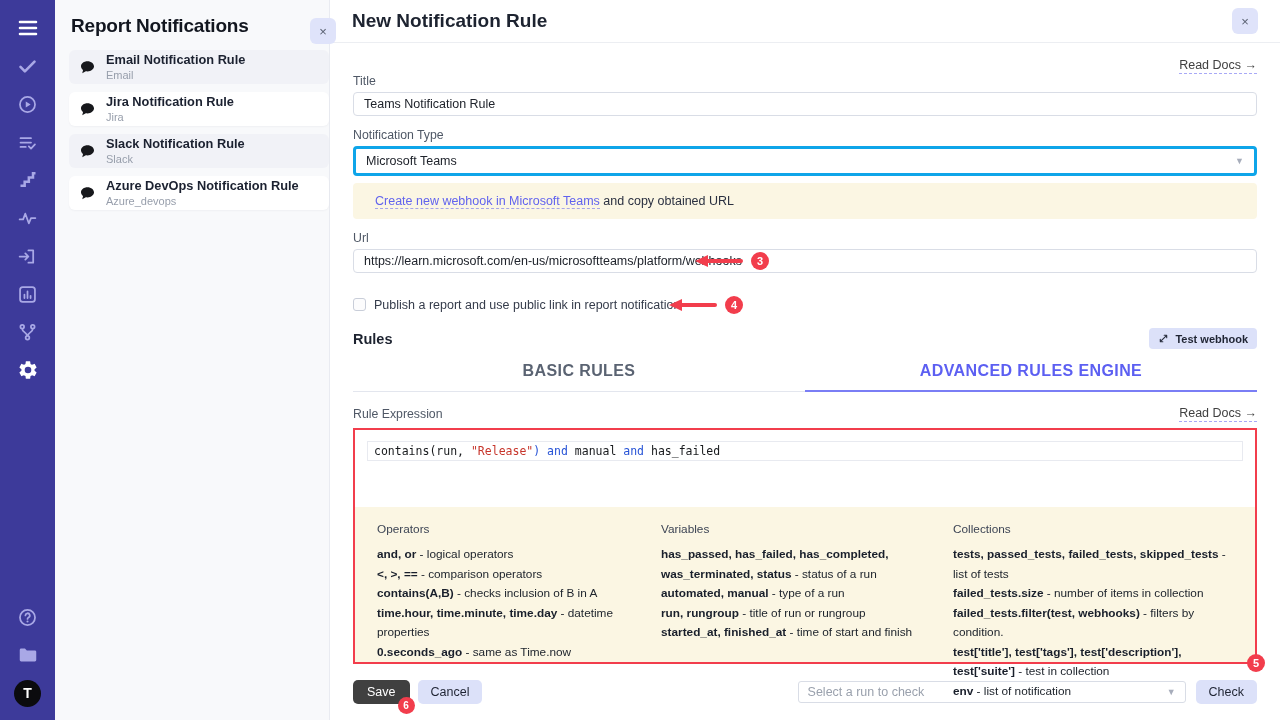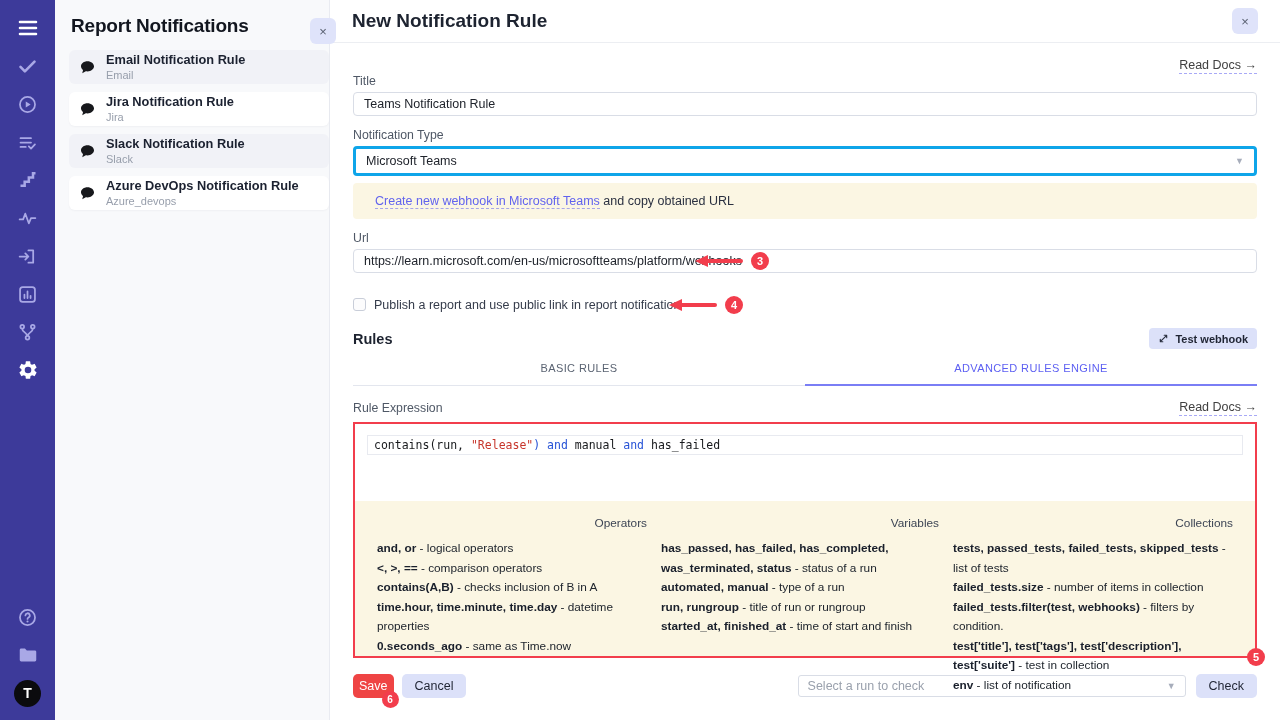--- a/index.html
+++ b/index.html
@@ -39,49 +39,49 @@
   .caret{color:#a7adbb;font-size:9px;}
   .infobox{background:#fbf6e3;border-radius:4px;padding:11px 22px;margin-top:7px;font-size:12.5px;color:#2a3040;}
   .link-inline{color:#6163ee;border-bottom:1px dashed rgba(97,99,238,.55);cursor:pointer;text-decoration:none;}
   .url-row{position:relative;}
   .chk-row{display:flex;align-items:center;gap:8px;margin-top:24px;position:relative;font-size:12.5px;color:#353c4b;height:15px;}
   .checkbox{width:13px;height:13px;border:1px solid #c9ced9;border-radius:3px;background:#fcfcfd;cursor:pointer;flex-shrink:0;box-sizing:border-box;}
   .rules-row{display:flex;align-items:center;justify-content:space-between;margin-top:16px;}
   .rules-heading{font-size:14.5px;font-weight:700;color:#1d2330;margin:0;}
   .btn-test{display:flex;align-items:center;gap:6px;background:#dce1f9;border:none;border-radius:4px;height:21px;padding:0 9px;font-size:11px;color:#1f2433;cursor:pointer;font-family:inherit;font-weight:bold;}
   .tabs{display:flex;border-bottom:1px solid #e3e6ee;margin-top:6px;}
-  .tab{flex:1;text-align:center;font-size:11px;letter-spacing:.4px;color:#5a6372;padding:7px 0 10px;cursor:pointer;}
+  .tab{flex:1;text-align:center;font-size:16px;letter-spacing:.4px;color:#5a6372;padding:7px 0 10px;cursor:pointer;font-weight:bold;}
   .tab.active{color:#5c5ff2;border-bottom:2px solid #7a7ef5;margin-bottom:-1px;}
   .expr-row{display:flex;justify-content:space-between;align-items:center;margin-top:13px;height:17px;}
   .expr-label{font-size:12.3px;color:#4f5866;}
 
   .red-box{border:2px solid #f23d4c;margin-top:6px;position:relative;}
   .editor{background:#fff;padding:11px 12px;height:77px;box-sizing:border-box;}
   .code-line{border:1px solid #e8eaf0;padding:2px 6px;font-family:"DejaVu Sans Mono",monospace;font-size:11.5px;color:#17191c;white-space:pre;}
   .tok-s{color:#c7352b;}
   .tok-k{color:#2753d6;}
   .help{background:#fbf6e3;padding:15px 22px 0;height:140px;display:flex;gap:14px;}
   .help-col-a{flex:0 0 270px;}
   .help-col-b{flex:0 0 278px;}
   .help-col-c{flex:1;}
-  .help-title{font-size:11.8px;color:#3c4454;margin:0 0 9px;text-align:right;}
+  .help-title{font-size:11.8px;color:#3c4454;margin:0 0 9px;}
   .help-entry{font-size:11.8px;color:#20262e;line-height:19.5px;margin:0;}
   .help-entry b{color:#191f2b;}
 
   .num-circle{width:18px;height:18px;border-radius:50%;background:#f23d4c;color:#fff;font-size:11px;font-weight:700;display:flex;align-items:center;justify-content:center;box-sizing:border-box;}
   .corner-5{position:absolute;right:-10px;bottom:-10px;}
   .arrow{position:absolute;display:flex;align-items:center;top:50%;transform:translateY(-50%);}
   .arrow-head{width:0;height:0;border-top:6px solid transparent;border-bottom:6px solid transparent;border-right:13px solid #f23d4c;}
   .arrow-shaft{width:37px;height:4px;background:#f23d4c;border-radius:2px;margin-left:-2px;}
   .arrow .num-circle{margin-left:8px;}
   .arrow-3{left:342px;}
   .arrow-4{left:316px;}
 
   .footer{display:flex;align-items:center;margin-top:16px;}
-  .btn-save{position:relative;background:#ef4444;color:#fff;border:none;border-radius:5px;height:24px;padding:0 6px;font-size:12.5px;cursor:pointer;font-family:inherit;}
+  .btn-save{position:relative;background:#404040;color:#fff;border:none;border-radius:5px;height:24px;padding:0 14px;font-size:12.5px;cursor:pointer;font-family:inherit;}
   .badge-6{position:absolute;right:-5px;bottom:-10px;width:17px;height:17px;font-size:10px;}
   .btn-lav{background:#dce1f9;color:#1f2433;border:none;border-radius:5px;height:24px;padding:0 13px;font-size:12.5px;cursor:pointer;font-family:inherit;}
   .btn-cancel{margin-left:8px;}
   .btn-check{margin-left:10px;}
   .run-select{margin-left:auto;width:388px;height:22px;border:1px solid #d9dde6;border-radius:3px;display:flex;align-items:center;justify-content:space-between;padding:0 9px;font-size:12.5px;color:#9aa1ad;cursor:pointer;background:#fff;box-sizing:border-box;}
 </style>
 </head>
 <body>
 
 <div class="app">

